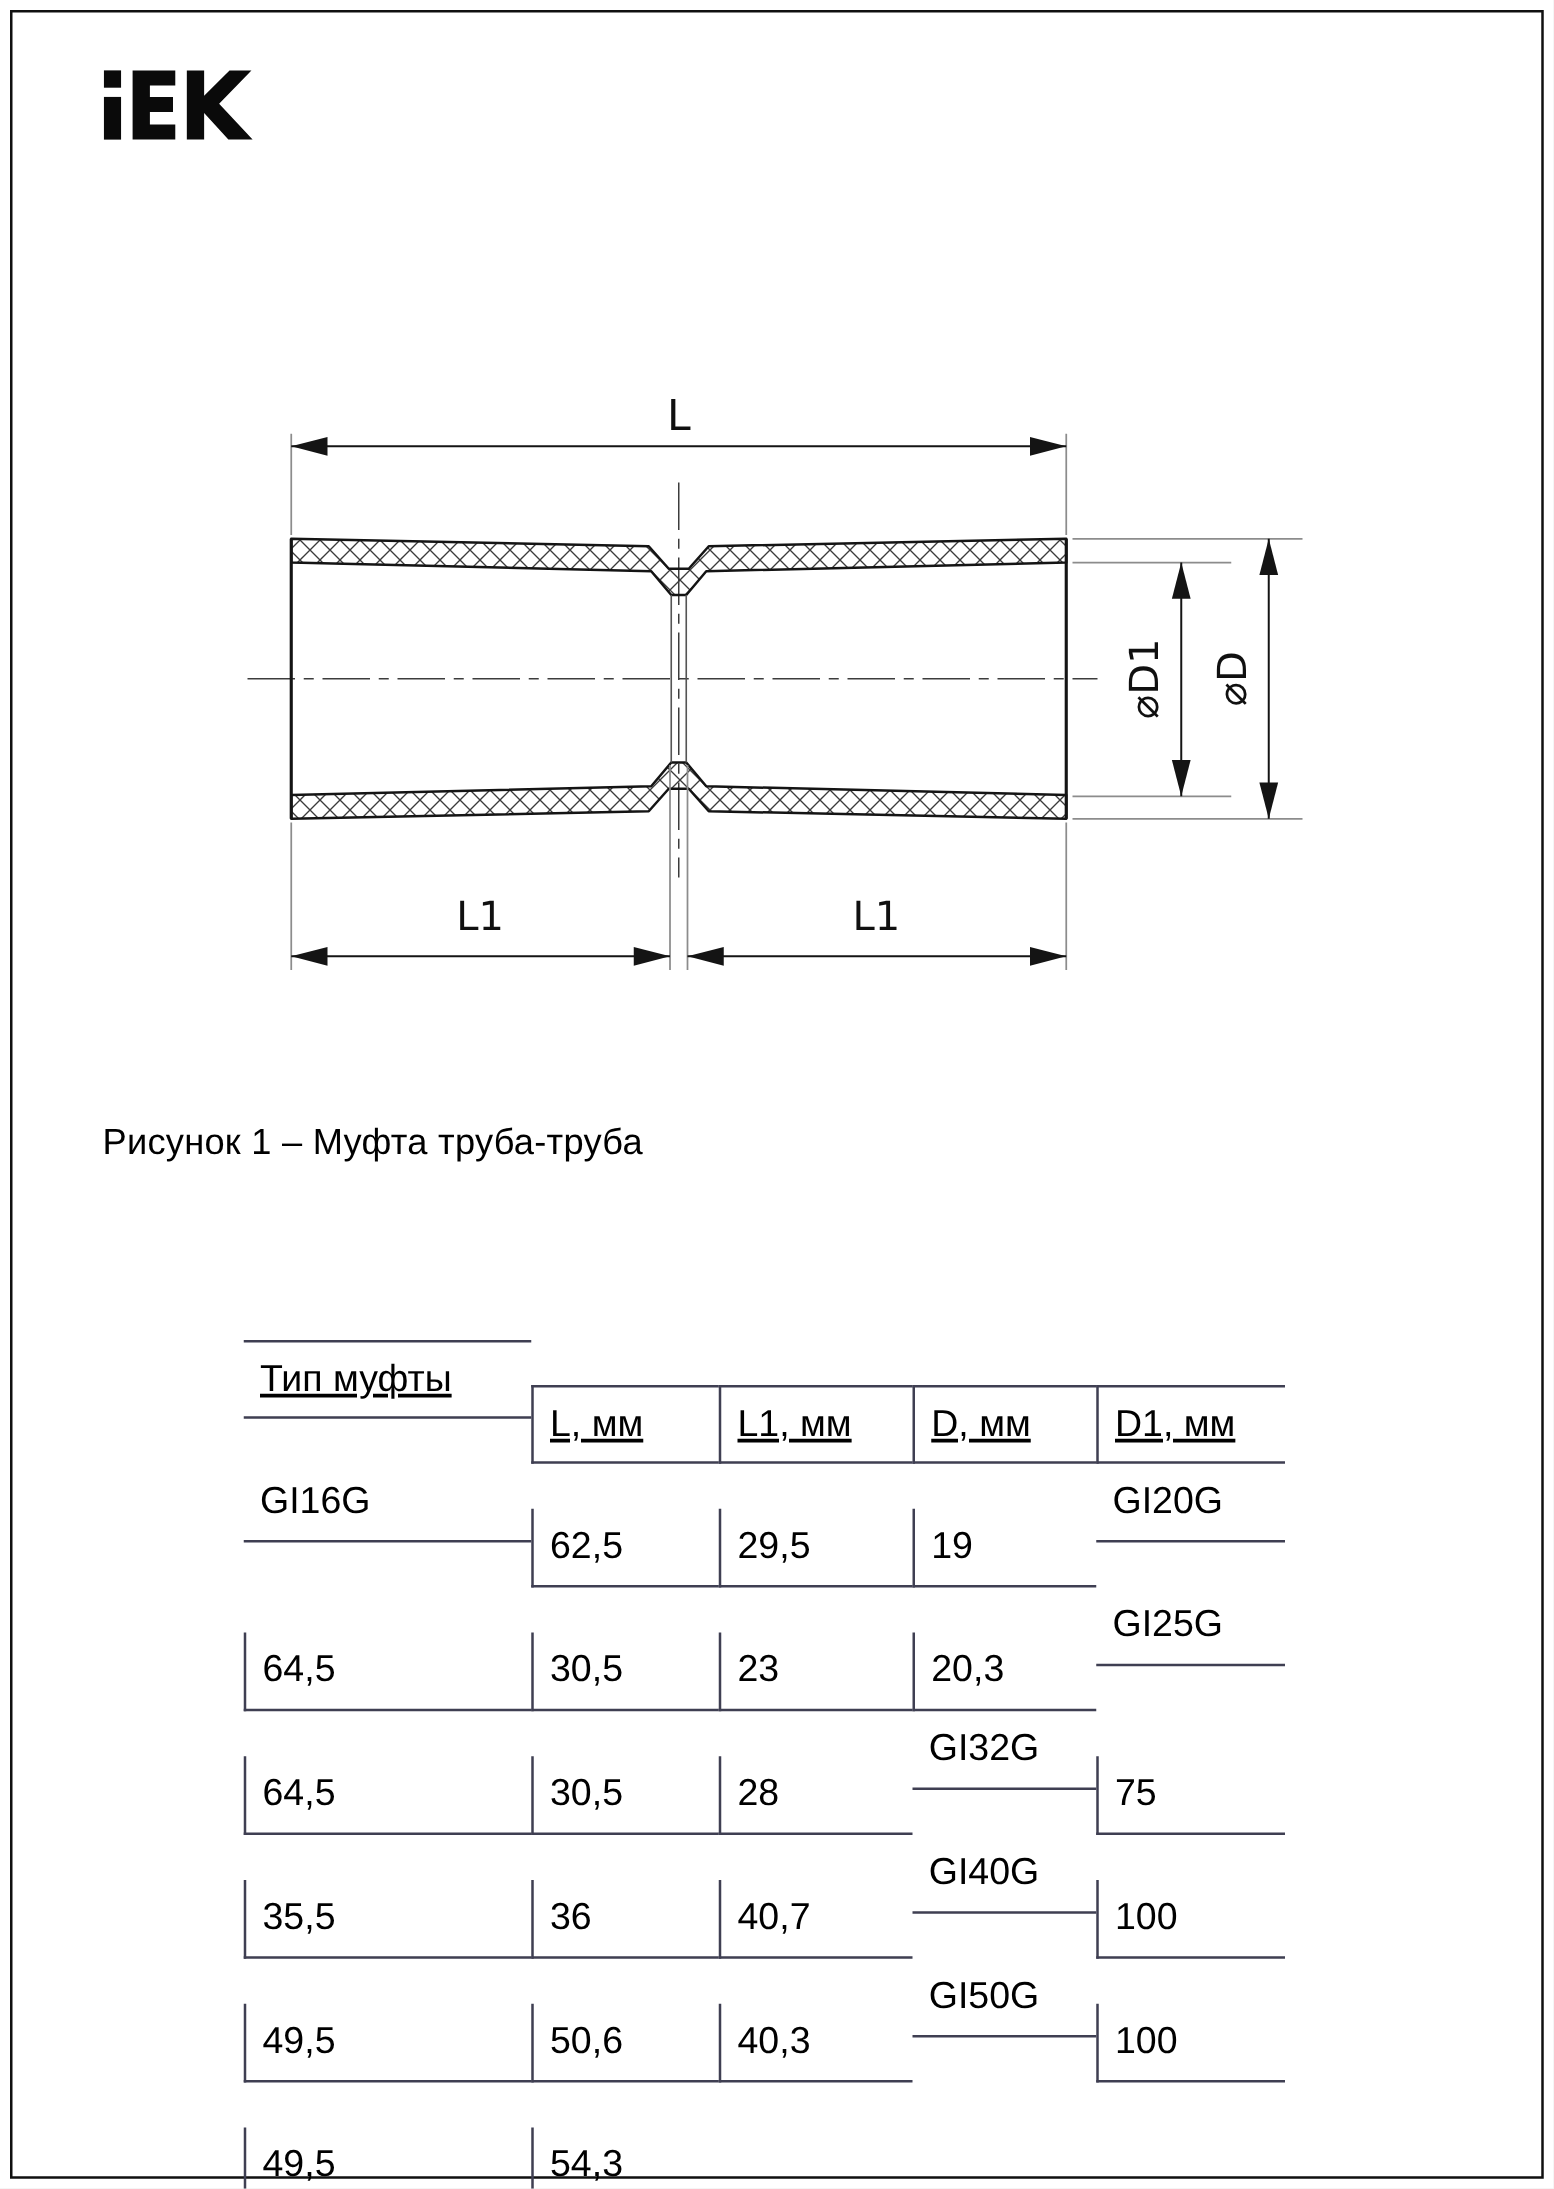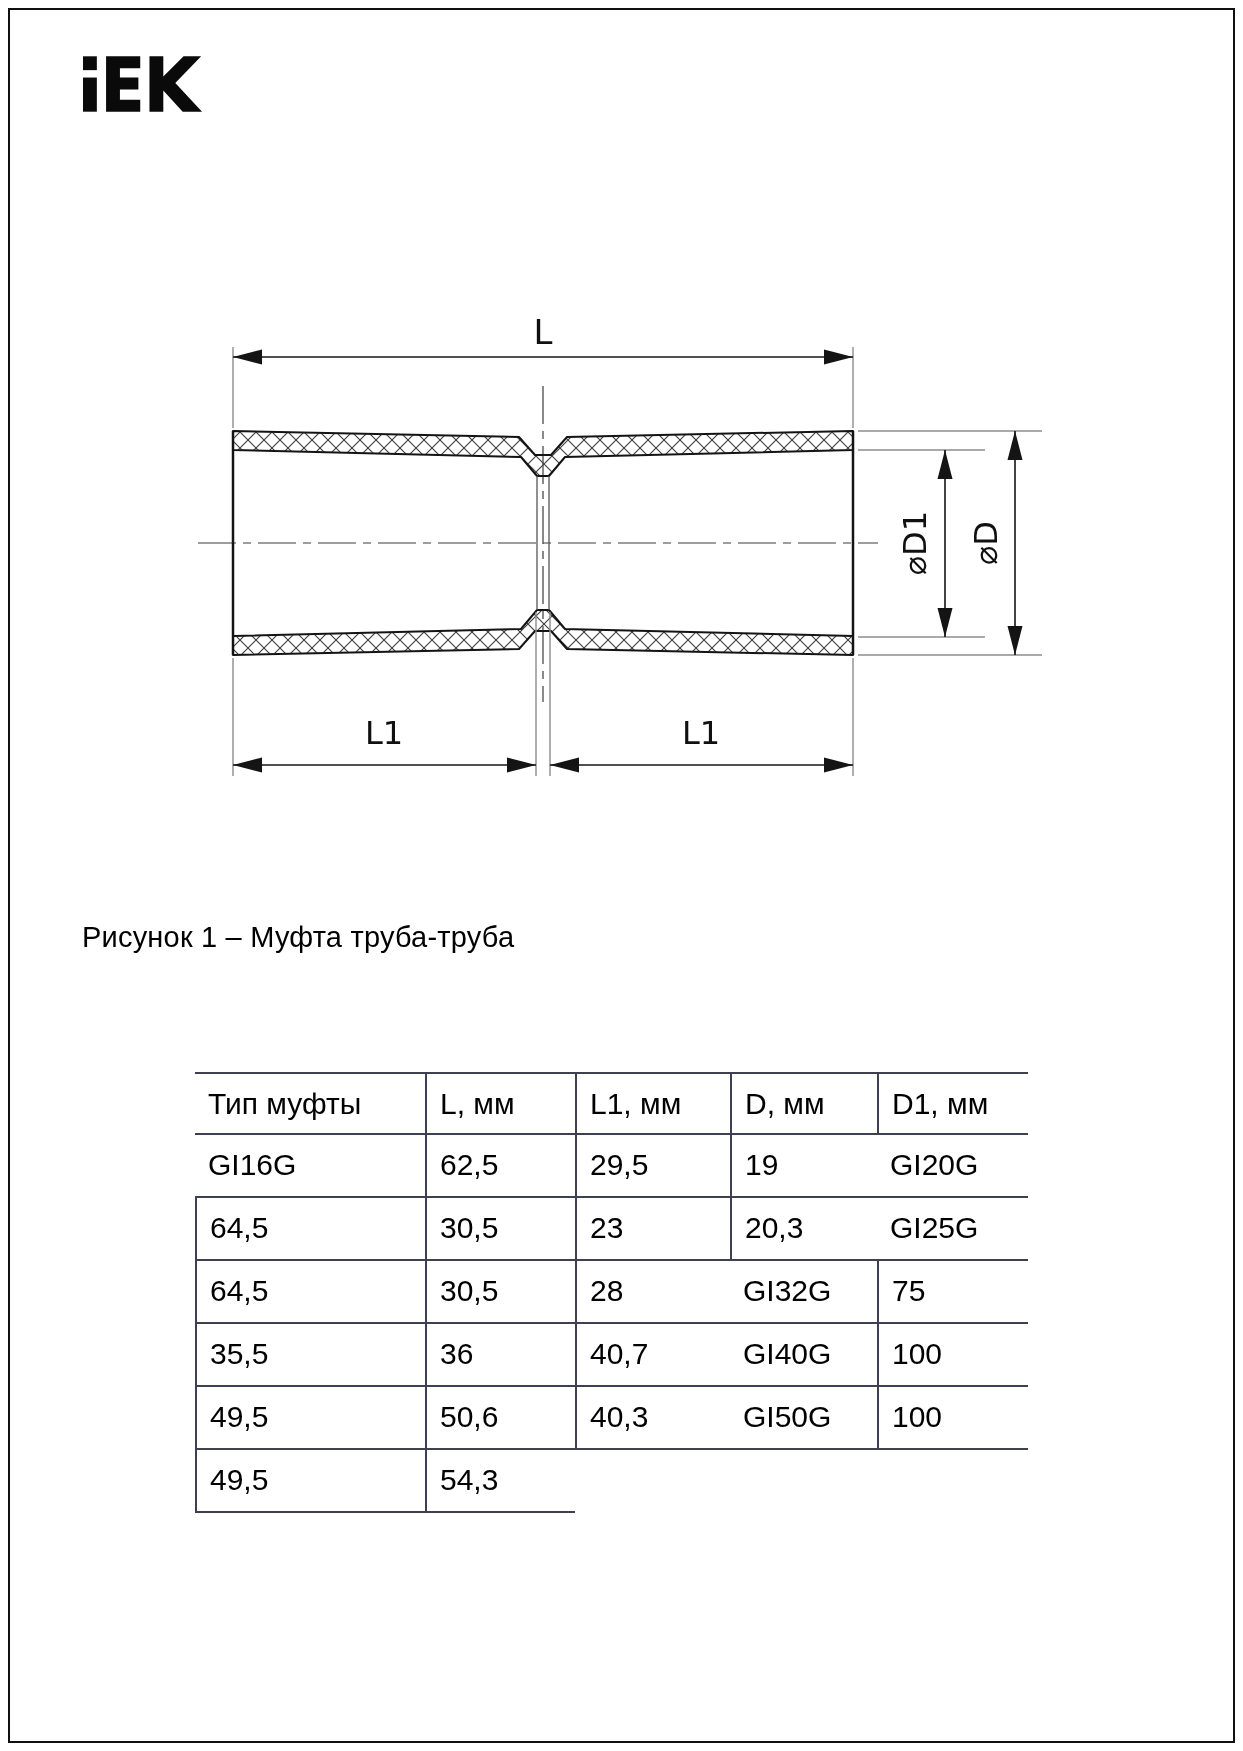--- a/index.html
+++ b/index.html
@@ -23,43 +23,43 @@
   }
   .figure-svg {
     position:absolute; left:0; top:0;
     width:1243px; height:1751px;
   }
   .figure-svg text {
     font-family:"DejaVu Sans","Liberation Sans",sans-serif;
     fill:#101010;
   }
   .caption {
-    position:absolute; left:82px; top:919px;
+    position:absolute; left:82px; top:896px;
     font-size:29px; line-height:36px;
     letter-spacing:0.2px;
     white-space:nowrap;
   }
   .spec-table {
     position:absolute; left:195px; top:1072px;
     width:833px;
     display:grid;
     grid-template-columns:230px 150px 155px 147px 151px;
     font-size:30px;
   }
   .spec-table .cell {
     box-sizing:border-box;
     height:63px;
     line-height:59px;
     padding-left:13px;
     border-bottom:2px solid #3f3f52;
     white-space:nowrap;
     overflow:hidden;
   }
-  .spec-table .cell.hdr { border-top:2px solid #3f3f52; }
-  .spec-table .cell.vsep { border-left:2px solid #3f3f52; }
+  .spec-table .cell.hdr { border-top:2px solid #3f3f52;text-decoration:underline; }
+  .spec-table .cell.vsep { border-left:2px solid #3f3f52;margin-top:36px; }
 </style>
 </head>
 <body>
 
 <div class="page">
   <div class="page-frame"></div>
 
   <svg class="logo" viewBox="0 0 130 60" aria-hidden="true">
     <g fill="#0a0a0a">
       <rect x="0" y="0" width="15" height="15"></rect>

